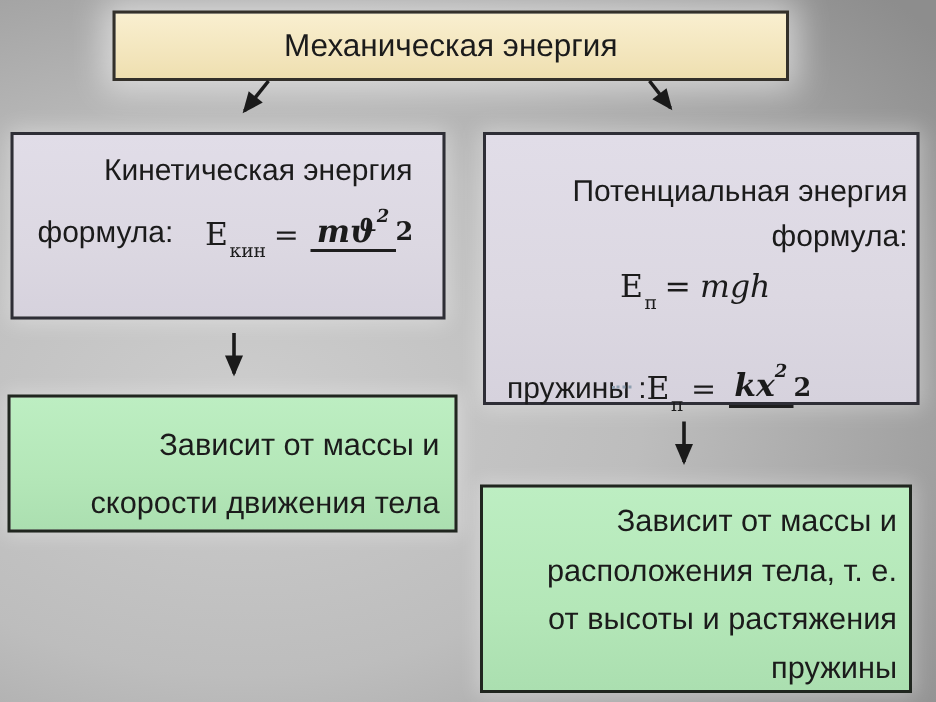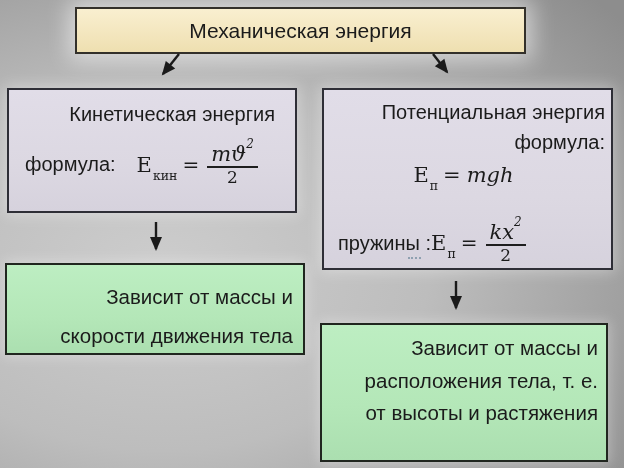--- a/index.html
+++ b/index.html
@@ -25,41 +25,41 @@
     display: flex; align-items: center; justify-content: center;
     font-size: 21px;
   }
   .energy-box {
     background: linear-gradient(180deg, #e1dde8 0%, #dcd8e2 60%, #d6d2dd 100%);
     border-color: #2e2e36;
     box-shadow: 0 0 14px 2px rgba(255,255,255,0.35);
     font-size: 20px;
   }
   .kinetic-box { left: 7px; top: 88px; width: 290px; height: 125px; padding: 9px 20px 0 16px; }
-  .potential-box { left: 322px; top: 88px; width: 291px; height: 182px; padding: 7px 6px 0 14px; }
+  .potential-box { left: 322px; top: 88px; width: 291px; height: 182px; padding: 23px 6px 0 14px; }
   .depends-box {
     background: linear-gradient(180deg, #bdeec2 0%, #b4e7b8 60%, #abdfb0 100%);
     border-color: #20261f;
     box-shadow: 0 0 12px 2px rgba(255,255,255,0.3);
     font-size: 20.5px;
   }
   .kinetic-depends { left: 5px; top: 263px; width: 300px; height: 92px; padding: 12px 10px 0 17px; line-height: 39px; }
   .potential-depends { left: 320px; top: 323px; width: 288px; height: 139px; padding: 7px 8px 0 17px; line-height: 32.5px; }
 
   .line { line-height: 30px; white-space: nowrap; }
   .formula-row { display: flex; align-items: center; white-space: nowrap; }
   .kinetic-box .formula-row { margin-top: 14px; }
   .potential-box .row-mgh { height: 36px; justify-content: center; width: 94%; font-size: 21px; }
   .potential-box .row-spring { height: 52px; margin-top: 24px; }
 
   .serif { font-family: "DejaVu Serif", "Liberation Serif", serif; font-size: 21px; }
   .serif sub { font-size: 12.5px; line-height: 0; position: relative; bottom: -3px; left: 1px; }
   .mathit { font-family: "DejaVu Serif", "Liberation Serif", serif; font-style: italic; font-size: 21px; }
   .eq { padding: 0 6px; font-family: "DejaVu Serif", "Liberation Serif", serif; }
-  .frac { display: inline-flex; flex-direction: column; align-items: center; line-height: 1.05; margin-left: 2px; }
+  .frac { display: inline-flex; flex-direction: row; align-items: center; line-height: 1.05; margin-left: 2px; font-weight: bold; }
   .frac .num { border-bottom: 2px solid #1e1e1e; padding: 0 4px 1px 4px; }
   .frac .den { font-family: "DejaVu Serif", "Liberation Serif", serif; font-size: 17px; padding-top: 1px; }
   .frac sup { font-size: 12px; line-height: 0; position: relative; top: -5px; }
 
   .squiggle {
     position: absolute; left: 84px; top: 164px; width: 13px; height: 3px;
     border-bottom: 2px dotted #8fa0b0; z-index: 4;
   }
 </style>
 </head>
@@ -118,15 +118,16 @@
 
   <div class="box depends-box kinetic-depends">
     <div>Зависит от массы и</div>
     <div>скорости движения тела</div>
   </div>
 
   <div class="box depends-box potential-depends">
     <div>Зависит от массы и</div>
     <div>расположения тела, т. е.</div>
     <div>от высоты и растяжения</div>
+    <div>пружины</div>
   </div>
 
 </div>
 
 </body></html>

